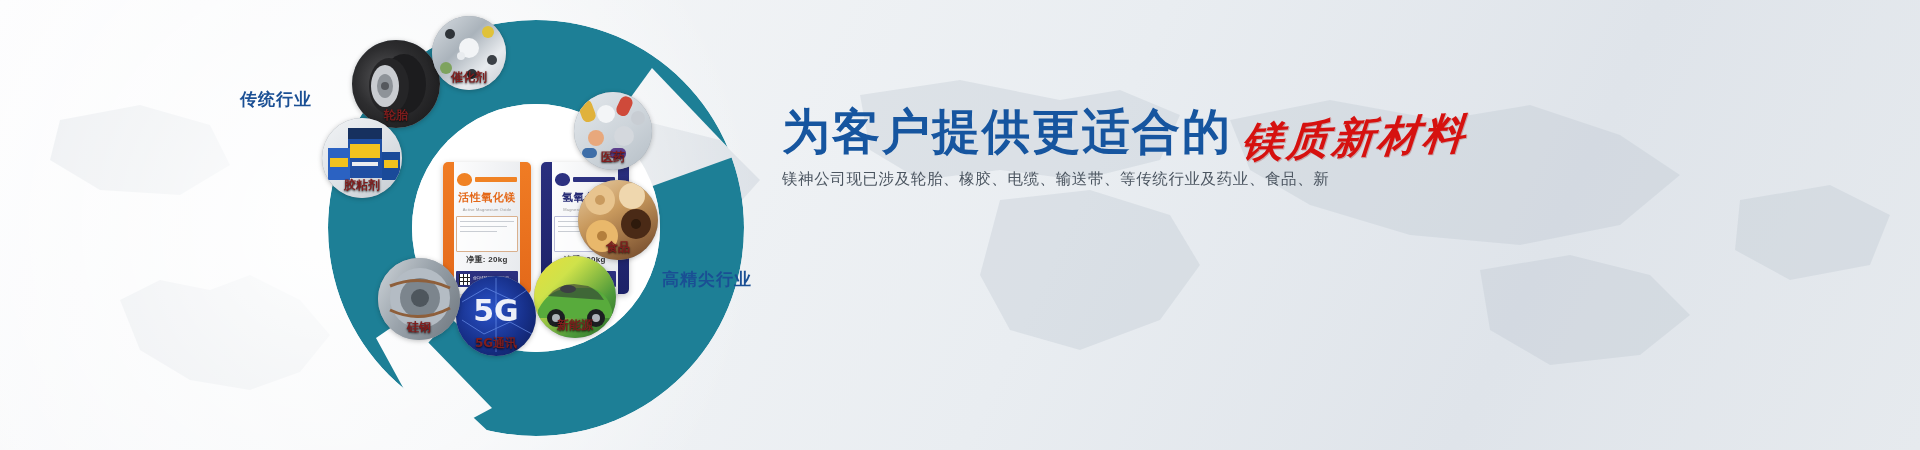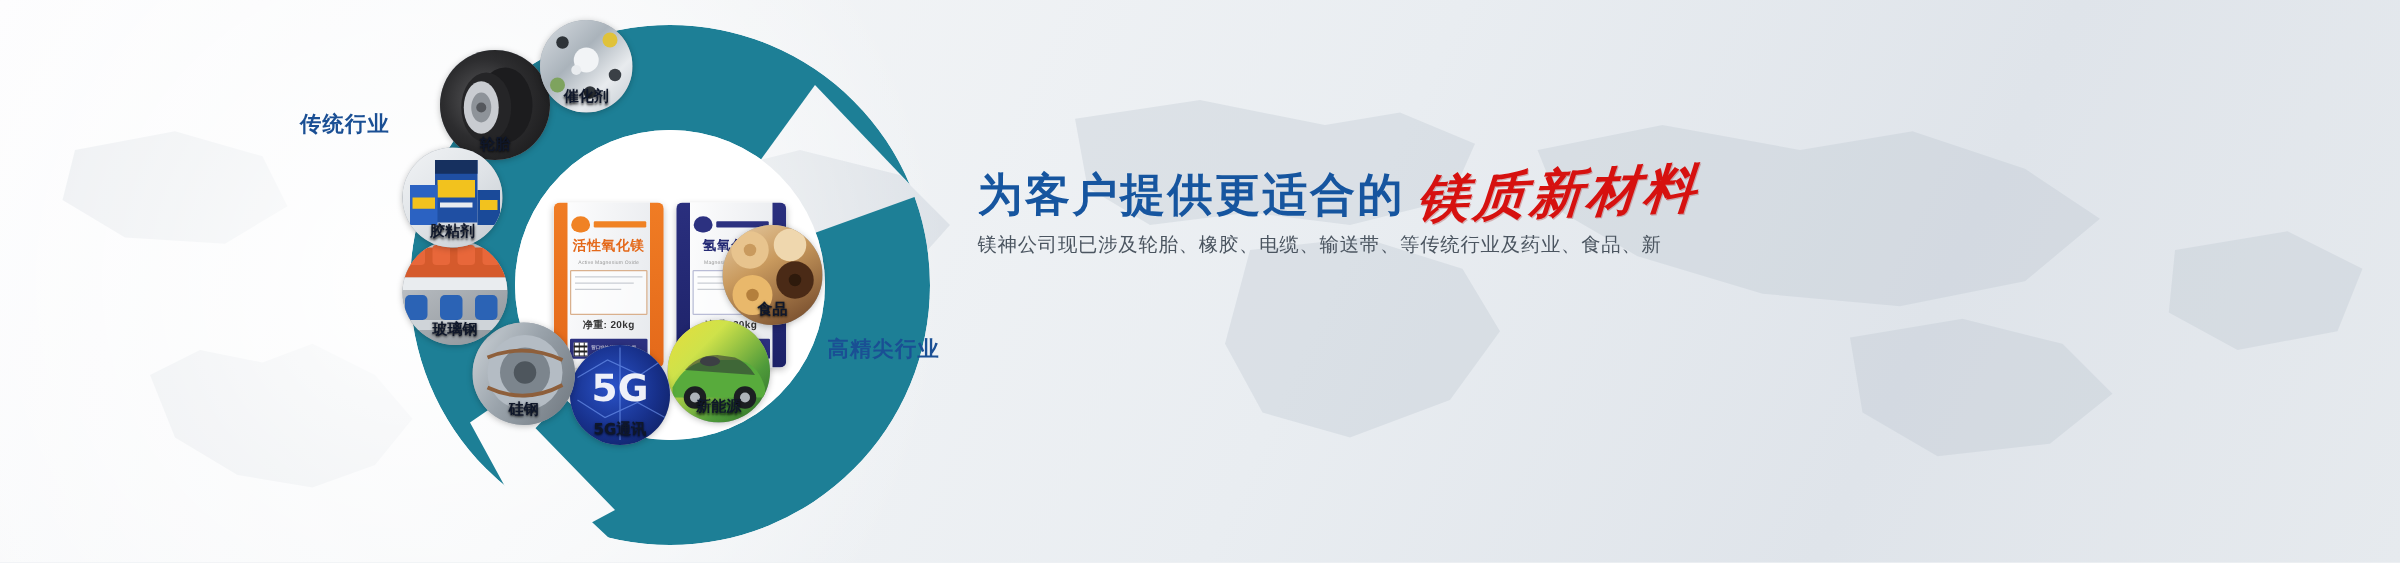--- a/index.html
+++ b/index.html
@@ -112,21 +112,21 @@
 
   
   .node{
     position:absolute;border-radius:50%;overflow:hidden;
     box-shadow:0 1px 5px rgba(0,0,0,.25);
     background:#9aa3ad;
   }
   .node .ph{position:absolute;inset:0;}
   .node .cap{
     position:absolute;left:0;right:0;bottom:0;
-    text-align:center;color:#0f172a;font-weight:bold;
+    text-align:center;color:#7f1d1d;font-weight:bold;
     font-size:12px;line-height:1.45;padding-bottom:4px;
     text-shadow:0 1px 2px rgba(0,0,0,.85);
     font-family:"DejaVu Sans","Liberation Sans",sans-serif;
   }
 
   
   .seclabel{
     position:absolute;color:#1a4f94;font-weight:bold;font-size:17px;
     letter-spacing:1px;white-space:nowrap;
     font-family:Liberation Serif, serif;
@@ -134,23 +134,22 @@
   .seclabel.left{left:240px;top:88px;}
   .seclabel.right{left:662px;top:268px;}
 
   
   .copy{position:absolute;left:782px;top:100px;width:740px;}
   .headline{
     display:flex;align-items:flex-end;white-space:nowrap;
     margin:0 0 0 0;
   }
   .hl-blue{
-    font-size:36px;font-weight:bold;color:#16559f;letter-spacing:2px;
+    font-size:48px;font-weight:bold;color:#16559f;letter-spacing:2px;
     font-family:"DejaVu Sans","Liberation Sans",sans-serif;
-    margin-top:32px;
   }
   .hl-red{
     font-size:42px;font-weight:bold;color:#d6110f;letter-spacing:3px;
     font-style:italic;margin-left:8px;line-height:1;
     transform:skewX(-7deg) rotate(-2.5deg);
     transform-origin:left bottom;
     font-family:"DejaVu Serif","Liberation Serif",serif;
     text-shadow:1px 1px 0 rgba(150,0,0,.25);
   }
   .para{
@@ -272,20 +271,35 @@
           <circle cx="14" cy="52" r="6" fill="#7ea35e"></circle>
           <circle cx="40" cy="58" r="5" fill="#2e3338"></circle>
           <circle cx="37" cy="32" r="10" fill="#f2f4f6"></circle>
           <circle cx="29" cy="40" r="4" fill="#e9ecef"></circle>
         </svg>
       </div>
       <div class="cap sm">催化剂</div>
     </div>
 
 
+    <div class="node" style="left:258px;top:84px;width:78px;height:78px;">
+      <div class="ph" style="background:linear-gradient(140deg,#e4e8ec 0%,#cdd4da 55%,#b5bec6 100%);">
+        <svg width="78" height="78" viewBox="0 0 78 78" aria-hidden="true">
+          <rect x="6" y="8" width="14" height="22" rx="6" fill="#e0b23c" transform="rotate(-20 13 19)"></rect>
+          <rect x="44" y="4" width="13" height="20" rx="6" fill="#cf4a3a" transform="rotate(25 50 14)"></rect>
+          <circle cx="32" cy="22" r="9" fill="#f3f5f7"></circle>
+          <circle cx="22" cy="46" r="8" fill="#e8a87c"></circle>
+          <circle cx="50" cy="44" r="10" fill="#d4d8dd"></circle>
+          <rect x="36" y="56" width="16" height="11" rx="5" fill="#5d3f8c"></rect>
+          <rect x="8" y="56" width="15" height="10" rx="5" fill="#3e6ea8"></rect>
+          <circle cx="64" cy="26" r="7" fill="#c8cdd3"></circle>
+        </svg>
+      </div>
+      <div class="cap sm">医药</div>
+    </div>
 
     <div class="node" style="left:262px;top:172px;width:80px;height:80px;">
       <div class="ph" style="background:linear-gradient(150deg,#e7cda6 0%,#c99a5e 40%,#6b4226 100%);">
         <svg width="80" height="80" viewBox="0 0 80 80" aria-hidden="true">
           <circle cx="22" cy="20" r="15" fill="#e8c48e"></circle>
           <circle cx="22" cy="20" r="5" fill="#c99a5e"></circle>
           <circle cx="54" cy="16" r="13" fill="#efd7ae"></circle>
           <circle cx="58" cy="44" r="15" fill="#4a2a16"></circle>
           <circle cx="58" cy="44" r="5" fill="#2e1a0c"></circle>
           <circle cx="24" cy="56" r="16" fill="#e9b86b"></circle>
@@ -332,41 +346,20 @@
           <ellipse cx="42" cy="40" rx="9" ry="9" fill="#4e565d"></ellipse>
           <g stroke="#8e5f3b" stroke-width="3" fill="none">
             <path d="M12 28 Q42 16 72 30"></path>
             <path d="M12 52 Q42 66 72 50"></path>
           </g>
         </svg>
       </div>
       <div class="cap sm">硅钢</div>
     </div>
 
-    <div class="node" style="left:6px;top:184px;width:84px;height:84px;">
-      <div class="ph" style="background:linear-gradient(150deg,#d7d9dc 0%,#b0b5ba 40%,#8d9399 100%);">
-        <svg width="84" height="84" viewBox="0 0 84 84" aria-hidden="true">
-          <rect x="0" y="6" width="84" height="24" fill="#d55a2c"></rect>
-          <g fill="#e8673a">
-            <rect x="4" y="4" width="14" height="16" rx="3"></rect>
-            <rect x="24" y="4" width="14" height="16" rx="3"></rect>
-            <rect x="44" y="4" width="14" height="16" rx="3"></rect>
-            <rect x="64" y="4" width="14" height="16" rx="3"></rect>
-          </g>
-          <rect x="0" y="30" width="84" height="10" fill="#e9ecef"></rect>
-          <g fill="#2b63b5">
-            <rect x="2" y="44" width="18" height="20" rx="4"></rect>
-            <rect x="30" y="44" width="18" height="20" rx="4"></rect>
-            <rect x="58" y="44" width="18" height="20" rx="4"></rect>
-          </g>
-          <rect x="0" y="64" width="84" height="8" fill="#cfd4d9"></rect>
-        </svg>
-      </div>
-      <div class="cap sm">玻璃钢</div>
-    </div>
 
     <div class="node" style="left:6px;top:110px;width:80px;height:80px;">
       <div class="ph" style="background:linear-gradient(140deg,#f1f3f5 0%,#dfe3e7 50%,#c4cad0 100%);">
         <svg width="80" height="80" viewBox="0 0 80 80" aria-hidden="true">
           <rect x="26" y="10" width="34" height="50" fill="#1f4fa3"></rect>
           <rect x="26" y="10" width="34" height="11" fill="#16305f"></rect>
           <rect x="28" y="26" width="30" height="14" fill="#f2c21e"></rect>
           <rect x="30" y="44" width="26" height="4" fill="#e9ecef"></rect>
           <rect x="6" y="30" width="22" height="32" fill="#2b62c2"></rect>
           <rect x="8" y="40" width="18" height="9" fill="#f2c21e"></rect>

